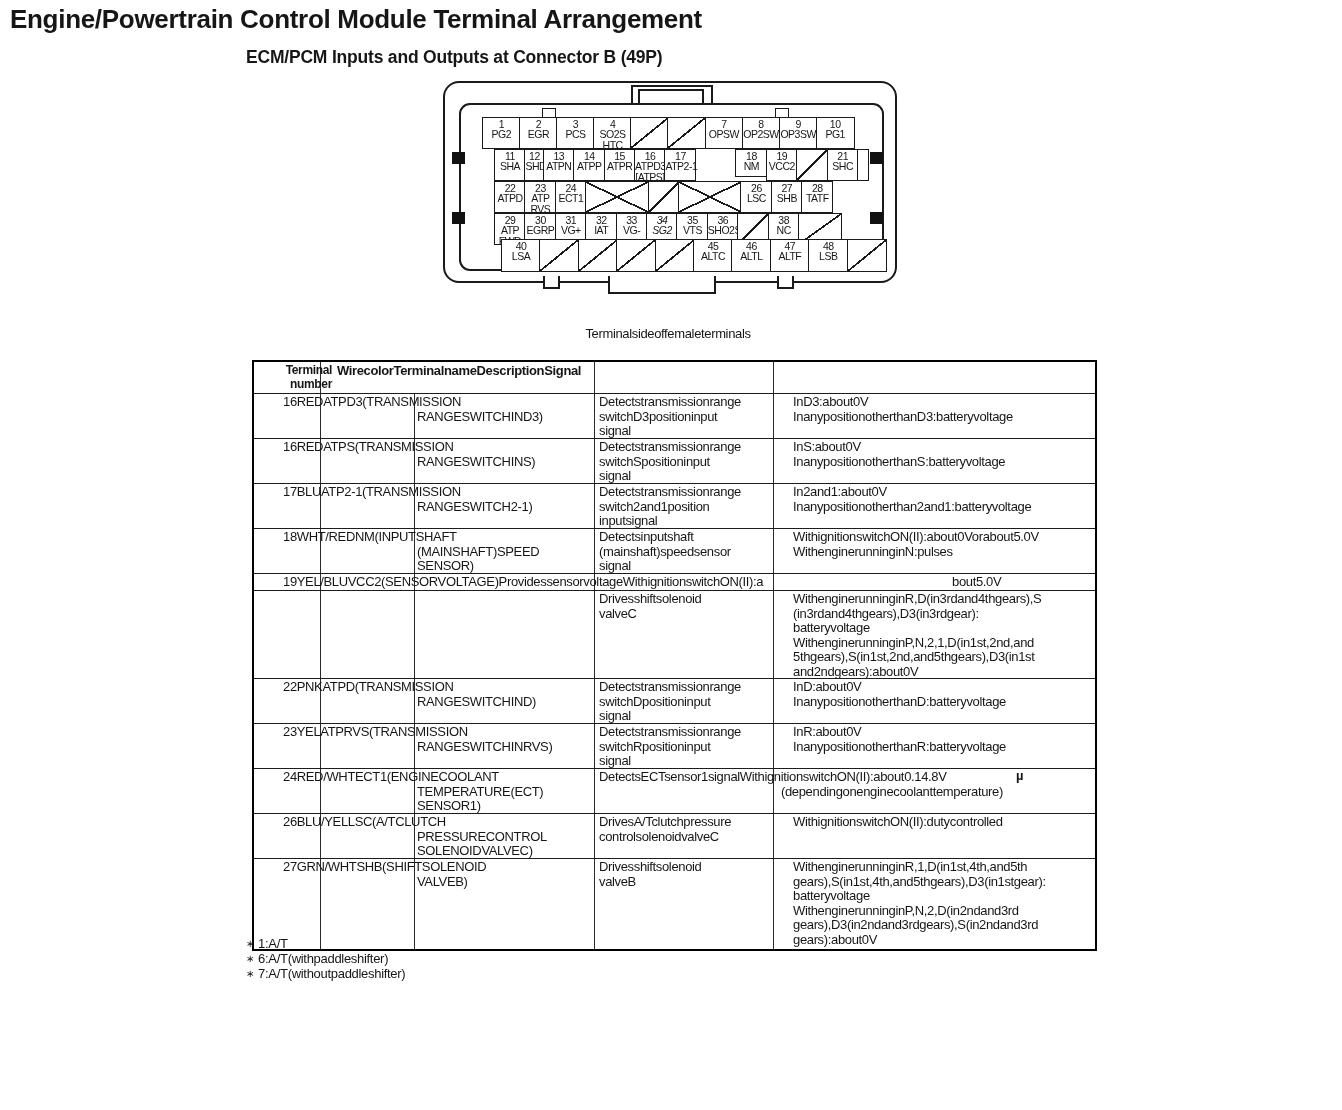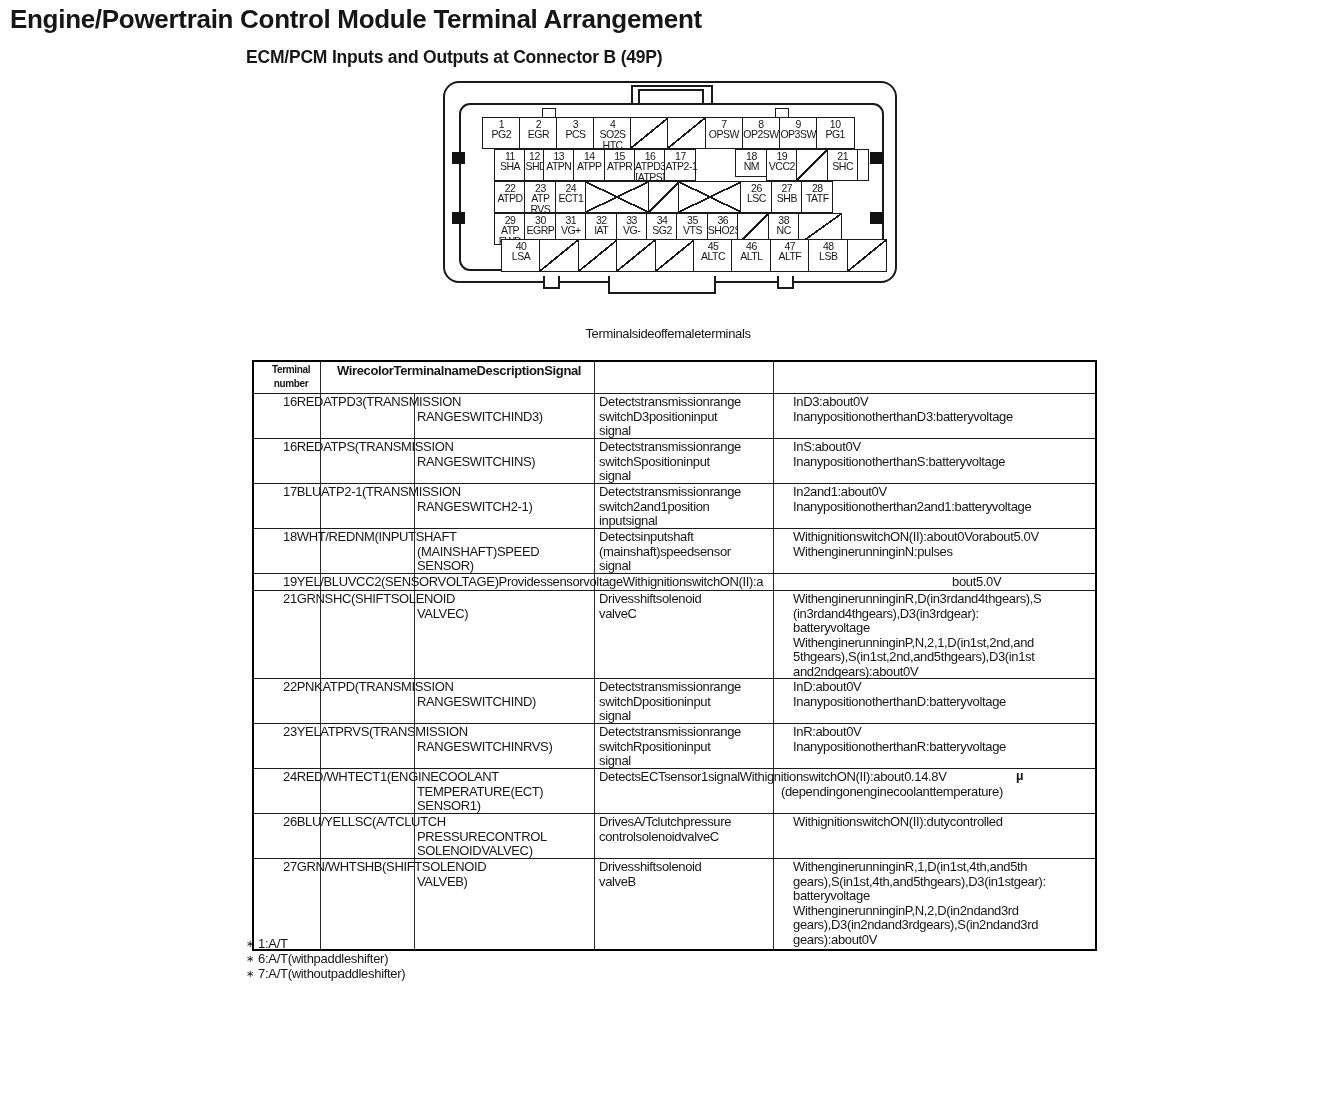--- a/index.html
+++ b/index.html
@@ -25,21 +25,21 @@
          text-align:center;font-size:10.5px;line-height:10.4px;letter-spacing:-0.5px;padding-top:1px;overflow:visible;white-space:nowrap;}
   .pcell:first-child{margin-left:0;}
   .pcell.h::after,.pcell.x::after,.pcell.x::before{content:"";position:absolute;left:0;top:0;right:0;bottom:0;pointer-events:none;}
   .pcell.h::after,.pcell.x::after{background:linear-gradient(to bottom right,transparent calc(50% - 0.9px),#1a1a1a calc(50% - 0.9px),#1a1a1a calc(50% + 0.9px),transparent calc(50% + 0.9px));}
   .pcell.x::before{background:linear-gradient(to top right,transparent calc(50% - 0.9px),#1a1a1a calc(50% - 0.9px),#1a1a1a calc(50% + 0.9px),transparent calc(50% + 0.9px));}
 
   
   #terminal-table{position:absolute;left:252px;top:360px;width:845px;box-sizing:border-box;border:2px solid #000;
                   font-size:13px;line-height:14.6px;letter-spacing:-0.35px;background:#fff;}
   .thead{position:relative;height:31px;font-weight:bold;}
-  .thead .col1{position:absolute;left:4px;top:1px;width:66px;text-align:center;line-height:14px;font-size:10px;}
+  .thead .col1{position:absolute;left:12px;top:1px;width:66px;text-align:right;line-height:14px;font-size:12px;}
   .thead .colm{position:absolute;left:66px;top:2px;width:278px;text-align:center;white-space:nowrap;}
   .vline{position:absolute;top:0;bottom:0;width:1px;background:#2a2a2a;}
   .v1{left:66px}.v2{left:160px}.v3{left:340px}.v4{left:519px}
   .trow{position:relative;border-top:1.2px solid #1c1c1c;overflow:visible;}
   .name{position:absolute;left:0;top:1px;width:340px;white-space:nowrap;}
   .name .ln0{padding-left:29px;}
   .name .lnx{padding-left:163px;}
   .desc{position:absolute;left:345px;top:1px;width:173px;white-space:nowrap;}
   .sig{position:absolute;left:527px;top:1px;width:317px;white-space:nowrap;margin-left:12px;}
   .spanline{position:absolute;left:29px;top:1px;white-space:nowrap;}
@@ -203,21 +203,21 @@
             <div class="plbl">VG+</div>
           </div>
           <div class="pcell" style="width: 32px; height: 32px;">
             <div class="pnum">32</div>
             <div class="plbl">IAT</div>
           </div>
           <div class="pcell" style="width: 32px; height: 32px;">
             <div class="pnum">33</div>
             <div class="plbl">VG-</div>
           </div>
-          <div class="pcell" style="width: 32px; height: 36px;">
+          <div class="pcell" style="width: 32px; height: 36px; font-style: italic;">
             <div class="pnum">34</div>
             <div class="plbl">SG2</div>
           </div>
           <div class="pcell" style="width: 32px; height: 32px;">
             <div class="pnum">35</div>
             <div class="plbl">VTS</div>
           </div>
           <div class="pcell" style="width: 32px; height: 32px;">
             <div class="pnum">36</div>
             <div class="plbl">SHO2S</div>
@@ -356,24 +356,20 @@
           <div class="vline v3"></div>
           <div class="vline v4"></div>
           <div class="spanline">19YEL/BLUVCC2(SENSORVOLTAGE)ProvidessensorvoltageWithignitionswitchON(II):a</div>
           <div class="spanright">bout5.0V</div>
         </div>
         <div class="trow" style="height: 87px;">
           <div class="vline v1"></div>
           <div class="vline v2"></div>
           <div class="vline v3"></div>
           <div class="vline v4"></div>
-          <div class="name">
-            <div class="ln0">21GRNSHC(SHIFTSOLENOID</div>
-            <div class="lnx">VALVEC)</div>
-          </div>
           <div class="desc">
             <div>Drivesshiftsolenoid</div>
             <div>valveC</div>
           </div>
           <div class="sig">
             <div>WithenginerunninginR,D(in3rdand4thgears),S</div>
             <div>(in3rdand4thgears),D3(in3rdgear):</div>
             <div>batteryvoltage</div>
             <div>WithenginerunninginP,N,2,1,D(in1st,2nd,and</div>
             <div>5thgears),S(in1st,2nd,and5thgears),D3(in1st</div>

